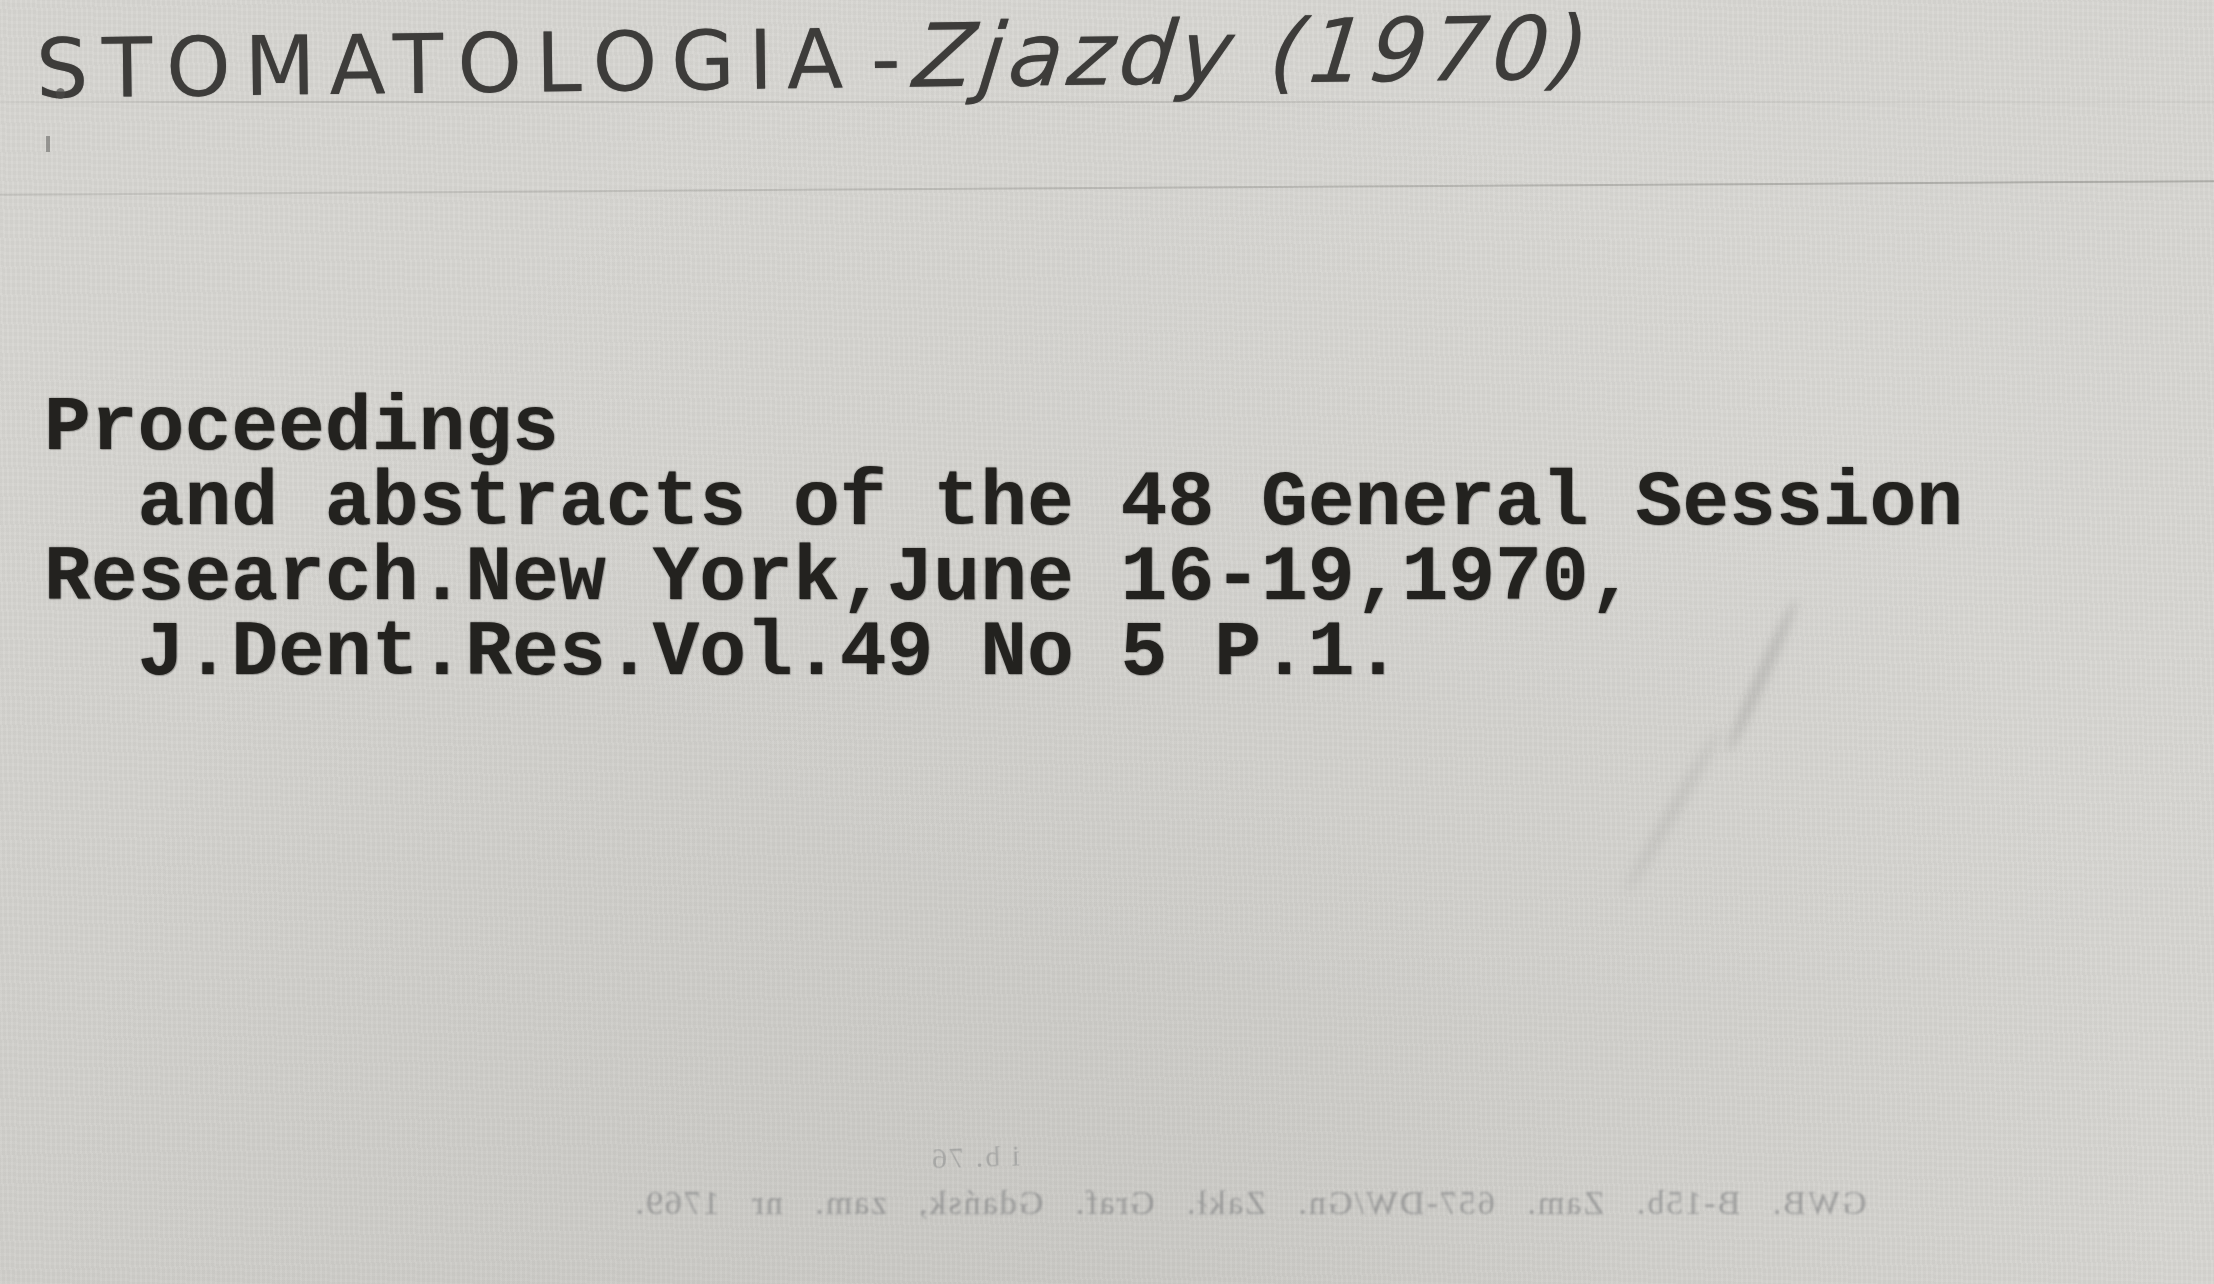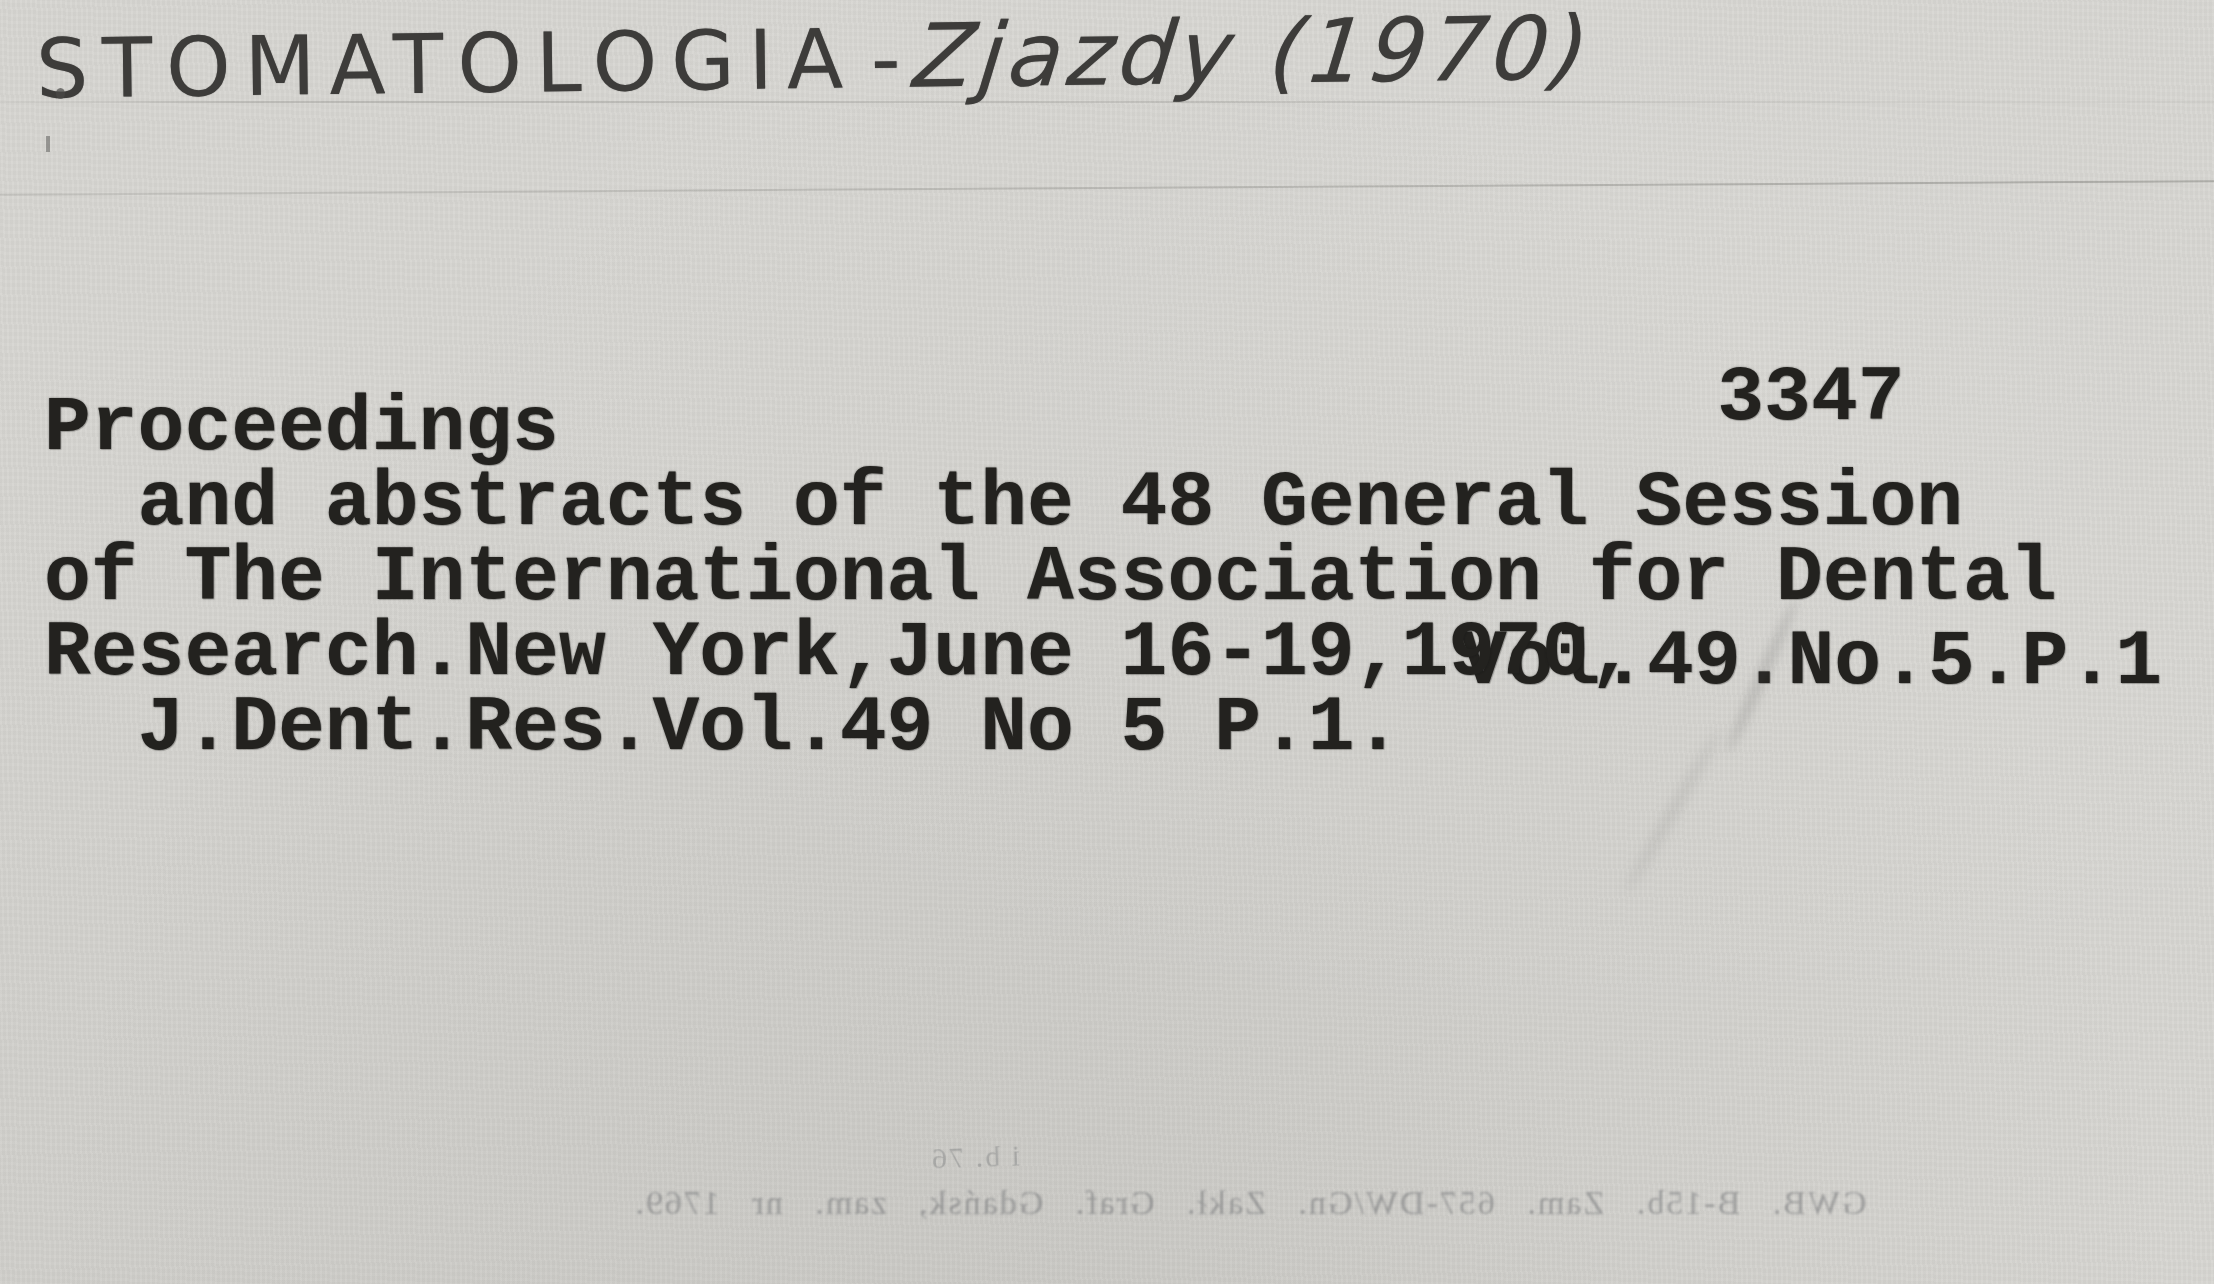--- a/index.html
+++ b/index.html
@@ -69,29 +69,24 @@
 
 <div class="card">
 
   <div class="rule rule-1"></div>
   <div class="rule rule-2"></div>
 
   <div class="hand">
     <span class="caps">STOMATOLOGIA</span><span class="dash">-</span><span class="script">Zjazdy (1970)</span>
   </div>
 
-  <div class="right-block type">
-    <div class="line">3347</div>
-    <div class="line">Vol.49.No.5.P.1</div>
-  </div>
 
   <div class="body-block type">
     <div class="line">Proceedings</div>
     <div class="line">  and abstracts of the 48 General Session</div>
-    <div class="line">of The International Association for Dental</div>
     <div class="line">Research.New York,June 16-19,1970,</div>
     <div class="line">  J.Dent.Res.Vol.49 No 5 P.1.</div>
   </div>
 
   <div class="footer-mirror">GWB. B-15b. Zam. 657-DW/Gn. Zakł. Graf. Gdańsk, zam. nr 1769.</div>
   <div class="footer-frag">i b. 76</div>
 
   <div class="smudge smudge-1"></div>
   <div class="smudge smudge-2"></div>
   <div class="ink-dot"></div>

